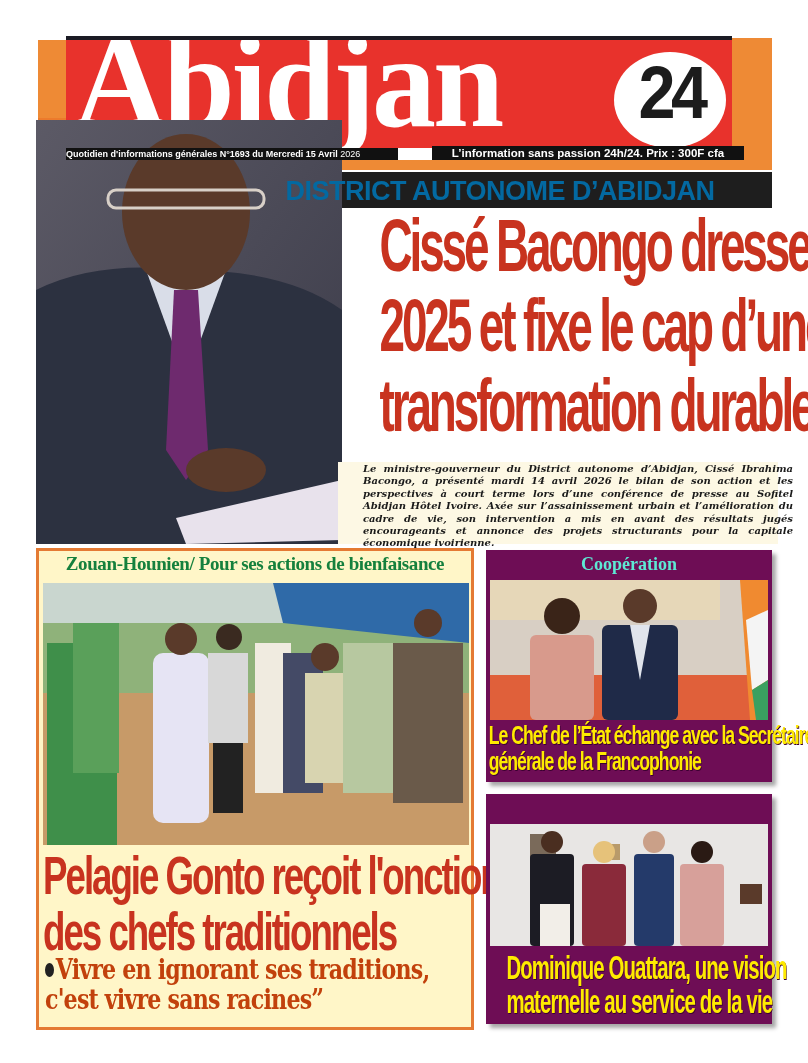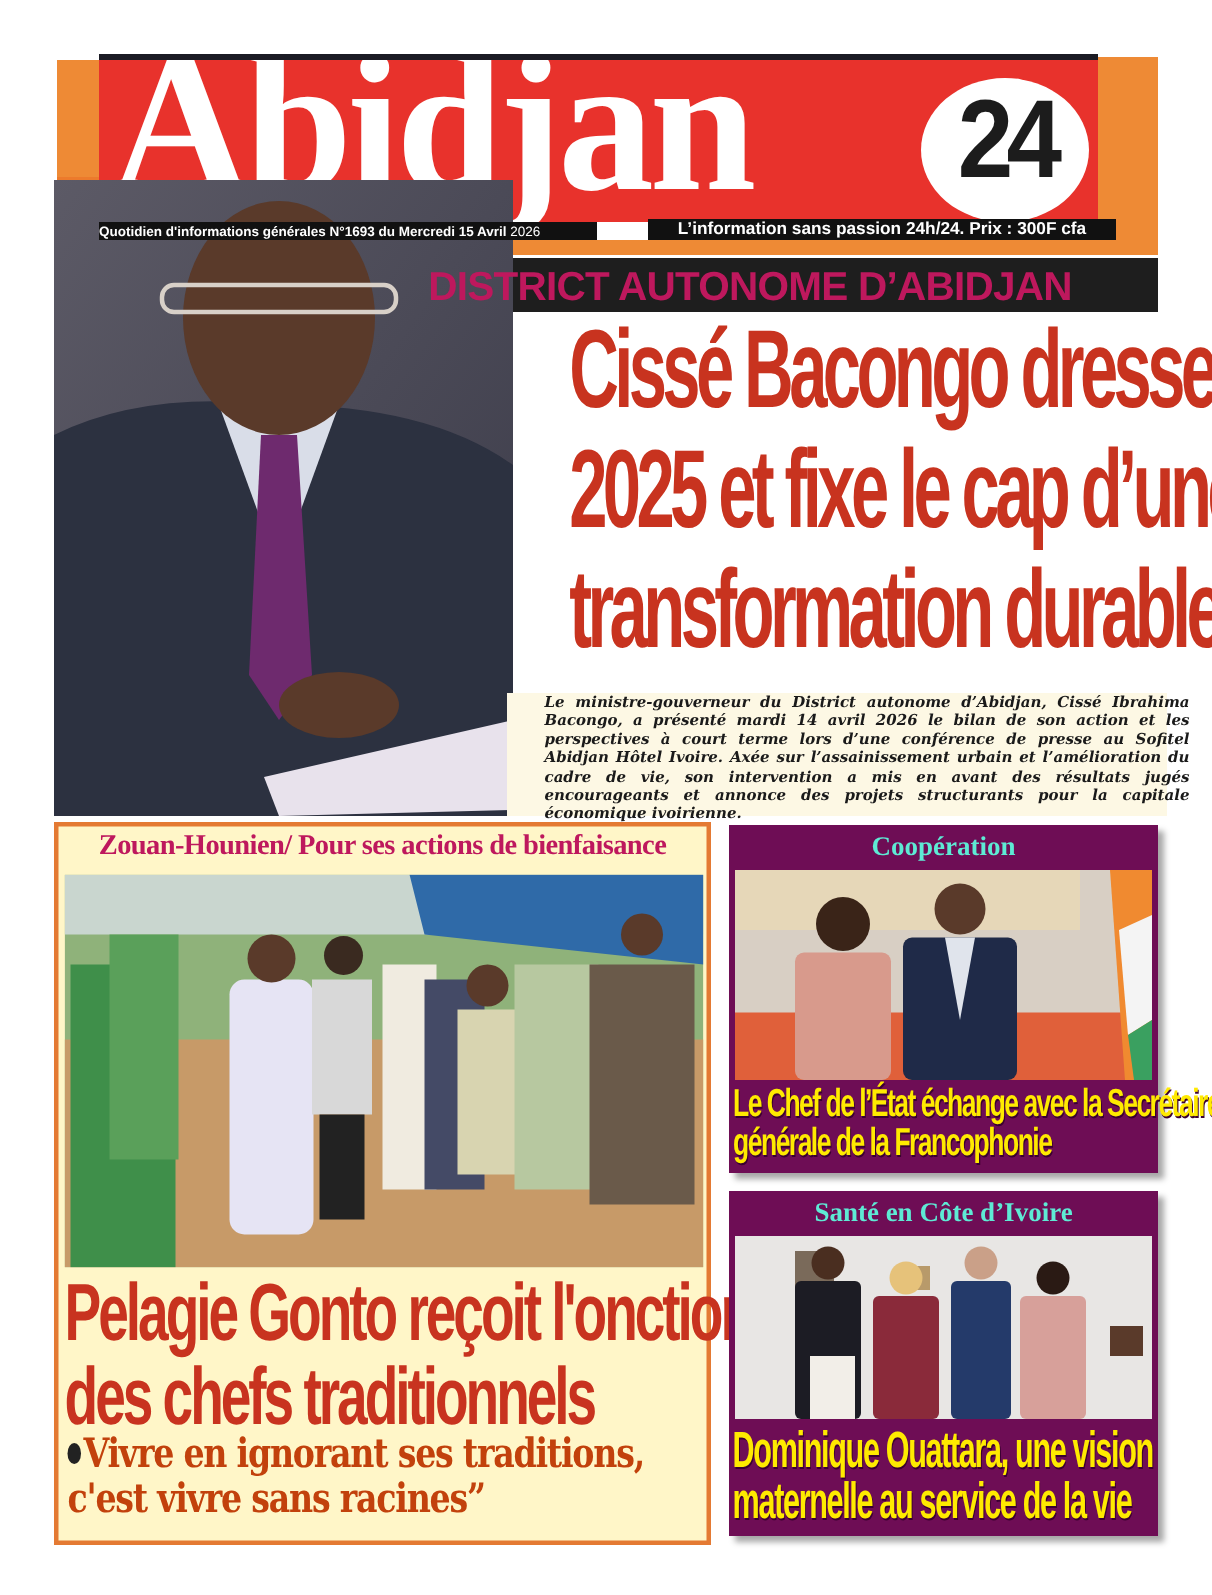--- a/index.html
+++ b/index.html
@@ -40,21 +40,21 @@
     position: absolute; left: 432px; top: 146px; width: 312px; height: 14px; background: #111;
     color: #fff; font-size: 11.5px; font-weight: bold; line-height: 14px; text-align: center; white-space: nowrap;
   }
 
   
   .kicker-bar {
     position: absolute; left: 36px; top: 172px; width: 736px; height: 36px; background: #1e1e1e;
   }
   .kicker-text {
     position: absolute; left: 228px; top: 172px; width: 544px; height: 36px; line-height: 38px;
-    color: #be185d; font-weight: bold; font-size: 27px; text-align: center; white-space: nowrap; letter-spacing: -0.5px;
+    color: #0369a1; font-weight: bold; font-size: 27px; text-align: center; white-space: nowrap; letter-spacing: -0.5px;
   }
 
   .lead-photo { position: absolute; left: 36px; top: 120px; width: 306px; height: 424px; overflow: hidden; }
   .lead-photo svg { width: 100%; height: 100%; display: block; }
 
   .headline {
     position: absolute; left: 286px; top: 206px; width: 492px;
     color: #c8331f; font-family: "Liberation Sans", sans-serif; font-weight: bold;
     font-size: 74px; line-height: 80px; letter-spacing: -5px; text-align: center;
   }
@@ -67,21 +67,21 @@
     font-size: 10px; line-height: 12.4px; color: #1a1a1a; text-align: justify; margin-left: 21px;
   }
 
   
   .left-story {
     position: absolute; left: 36px; top: 548px; width: 438px; height: 482px;
     background: #fff6c8; border: 3px solid #e47a33;
   }
   .left-kicker {
     position: absolute; left: 0; top: 2px; width: 100%; text-align: center;
-    font-family: "Liberation Serif", serif; font-weight: bold; font-size: 19px; color: #be185d; white-space: nowrap;
+    font-family: "Liberation Serif", serif; font-weight: bold; font-size: 19px; color: #15803d; white-space: nowrap;
     letter-spacing: -0.4px;
   }
   .left-photo { position: absolute; left: 4px; top: 32px; width: 426px; height: 262px; overflow: hidden; }
   .left-photo svg { width: 100%; height: 100%; display: block; }
   .left-headline {
     position: absolute; left: 0; top: 296px; width: 100%;
     color: #c8331f; font-weight: bold; font-size: 54px; line-height: 56px; text-align: center; letter-spacing: -3px;
   }
   .left-headline div { white-space: nowrap; transform: scaleX(0.68); transform-origin: left; padding-left: 6px; text-align: left; }
   .left-quote {
@@ -105,21 +105,21 @@
   .side-photo { position: absolute; left: 4px; top: 30px; width: 278px; overflow: hidden; }
   .coop .side-photo { height: 140px; }
   .sante .side-photo { height: 122px; }
   .side-photo svg { width: 100%; height: 100%; display: block; }
   .side-headline {
     position: absolute; left: 0; width: 100%; color: #ffea00; font-weight: bold;
     font-size: 26px; line-height: 26px; letter-spacing: -1.5px; text-shadow: 1px 1px 0 #3a0030;
   }
   .side-headline div { white-space: nowrap; transform: scaleX(0.68); transform-origin: left; padding-left: 4px; }
   .coop .side-headline { top: 172px; }
-  .sante .side-headline { top: 156px; font-size: 34px; line-height: 34px; }
+  .sante .side-headline { top: 156px; font-size: 34px; line-height: 34px; margin-left: 18px; }
   .sante .side-headline div { transform: scaleX(0.6); }
 </style>
 </head>
 <body>
 
 <div class="orange-block ob-left-top"></div>
 <div class="orange-block ob-left-bot"></div>
 <div class="orange-block ob-right"></div>
 <div class="orange-block ob-strip"></div>
 <div class="masthead-topline"></div>
@@ -227,21 +227,20 @@
       <circle cx="150" cy="26" r="17" fill="#5a3a2a"></circle>
     </svg>
   </div>
   <div class="side-headline">
     <div>Le Chef de l’État échange avec la Secrétaire</div>
     <div>générale de la Francophonie</div>
   </div>
 </div>
 
 <div class="side-box sante">
-  <div class="side-title">Santé en Côte d’Ivoire</div>
   <div class="side-photo">
     <svg viewBox="0 0 278 122" preserveAspectRatio="none">
       <rect width="278" height="122" fill="#e8e6e4"></rect>
       <rect x="40" y="10" width="26" height="34" fill="#7a6a5a"></rect>
       <rect x="110" y="20" width="20" height="16" fill="#b89a6a"></rect>
       <rect x="250" y="60" width="22" height="20" fill="#5a3a2a"></rect>
       <rect x="40" y="30" width="44" height="92" rx="4" fill="#1c1c24"></rect>
       <rect x="50" y="80" width="30" height="42" fill="#f2eee8"></rect>
       <circle cx="62" cy="18" r="11" fill="#4a2e20"></circle>
       <rect x="92" y="40" width="44" height="82" rx="4" fill="#8a2a3a"></rect>

